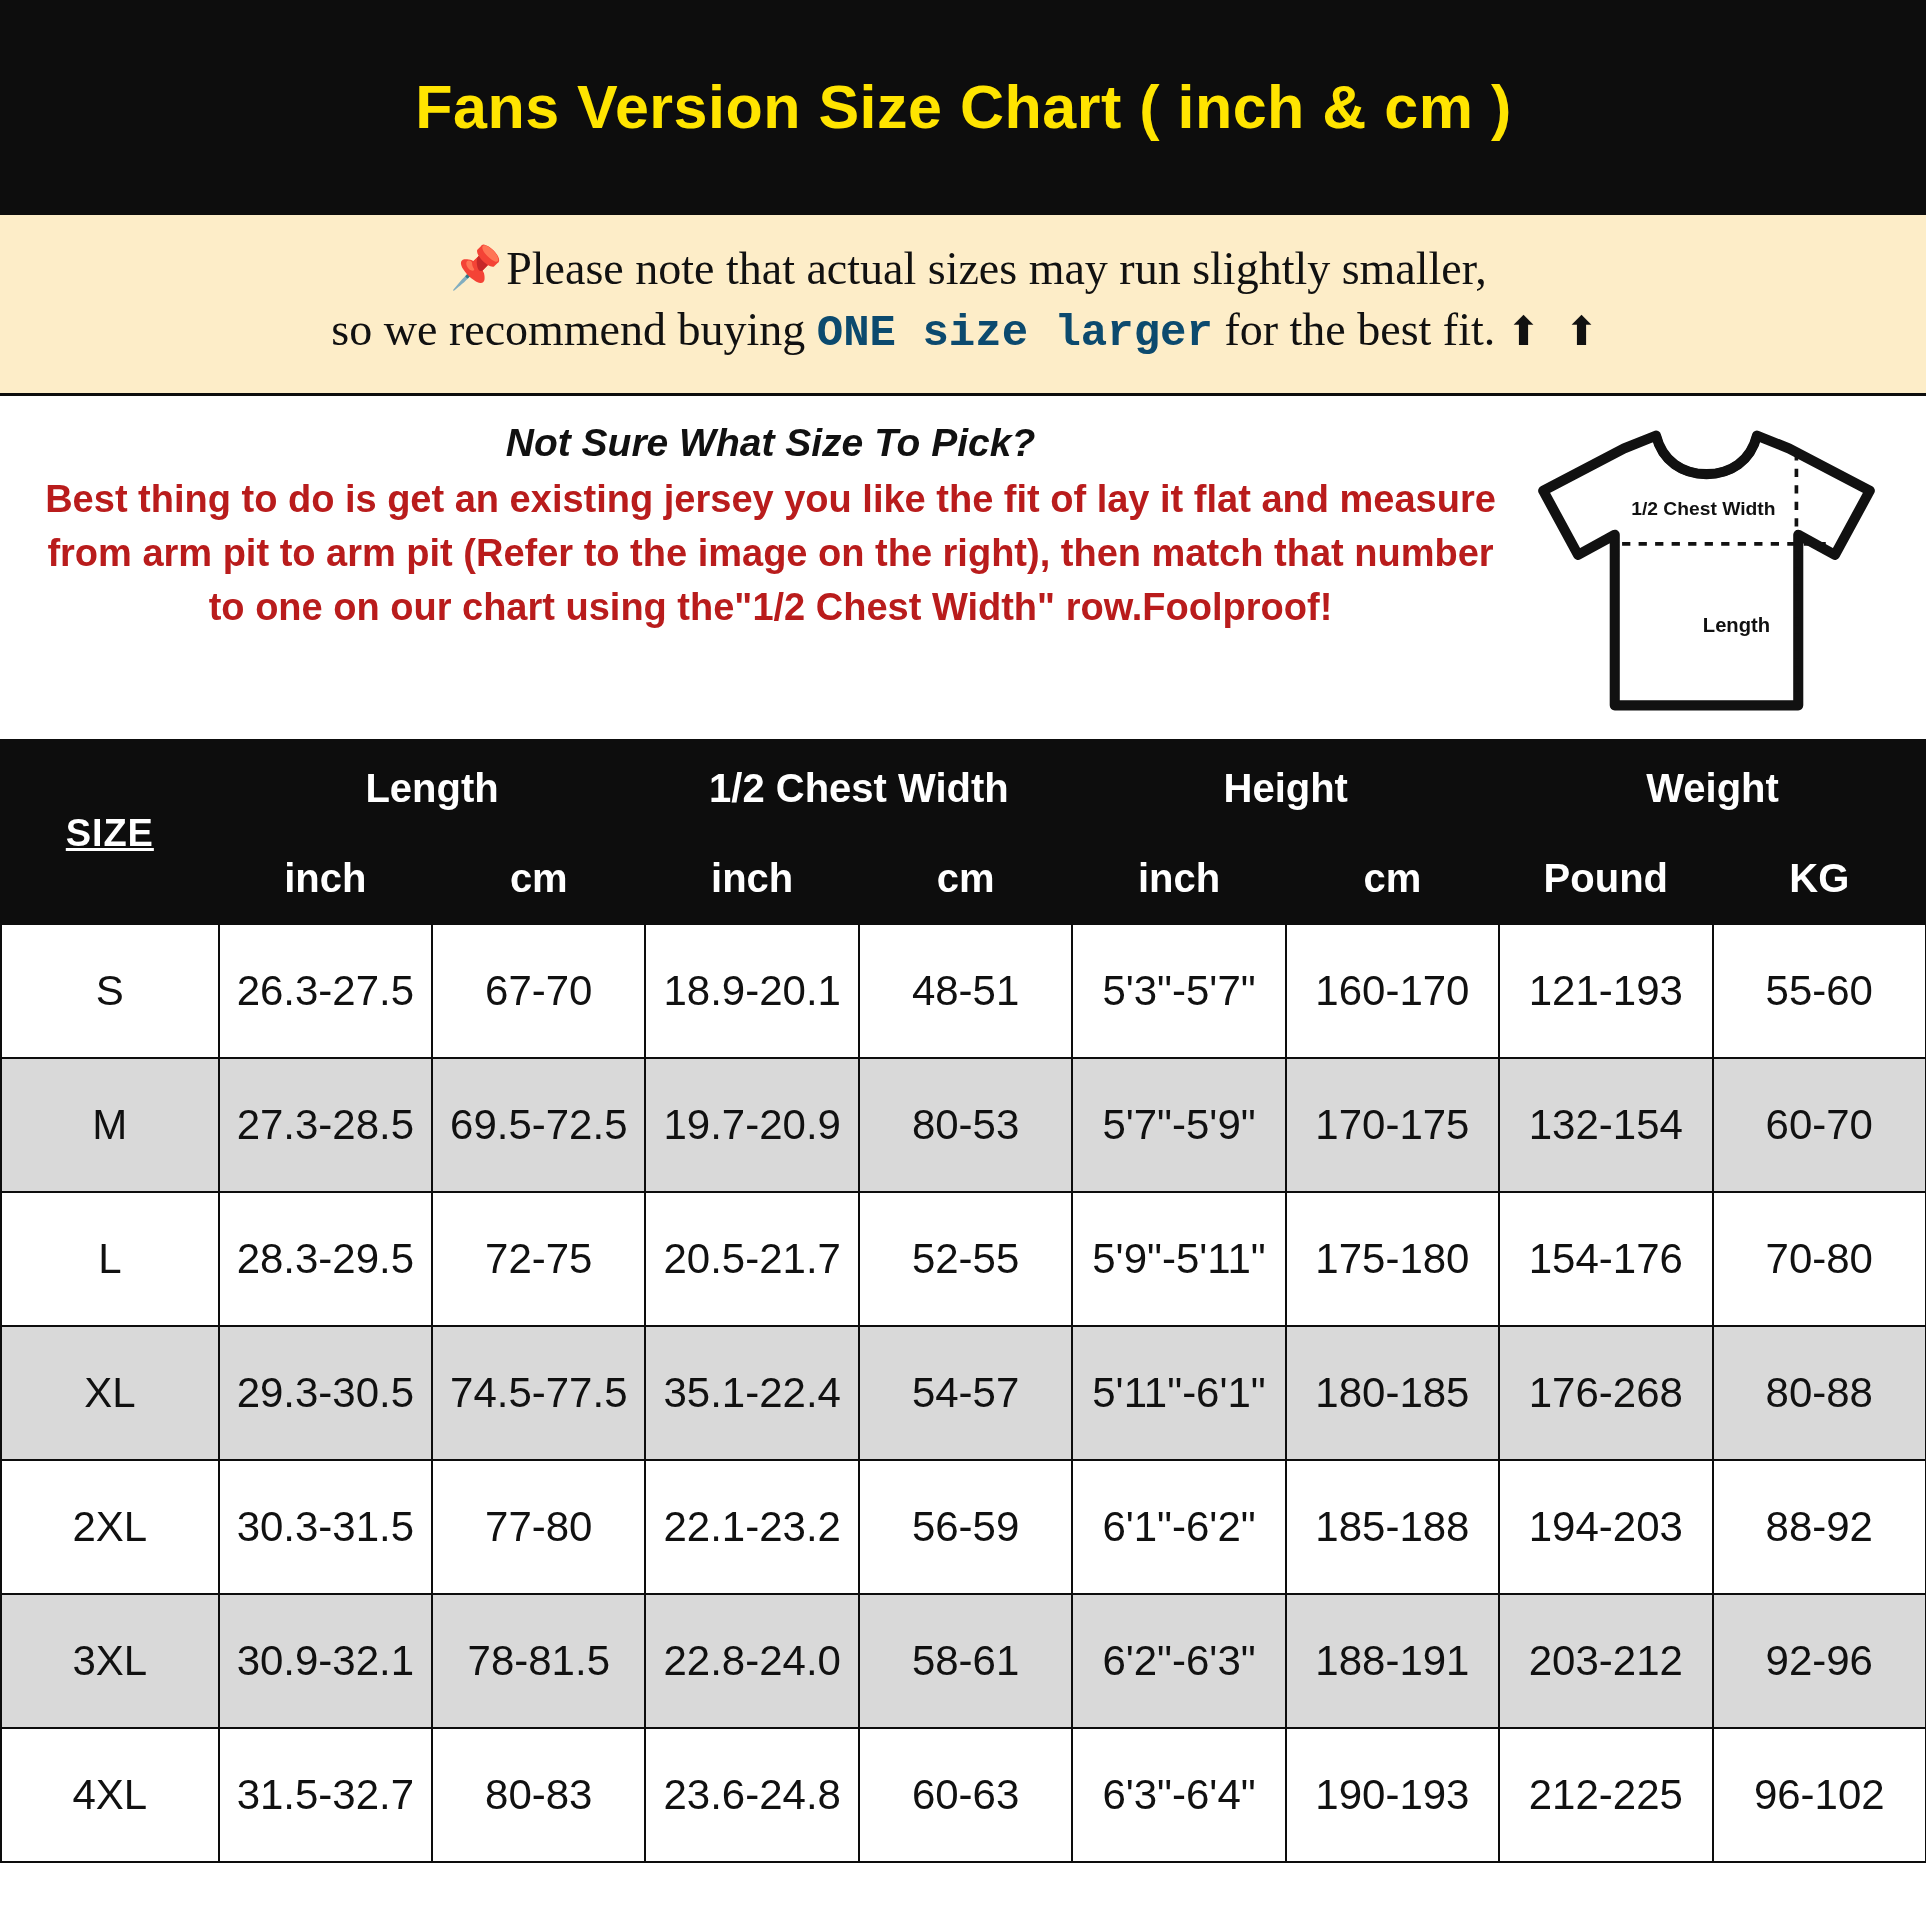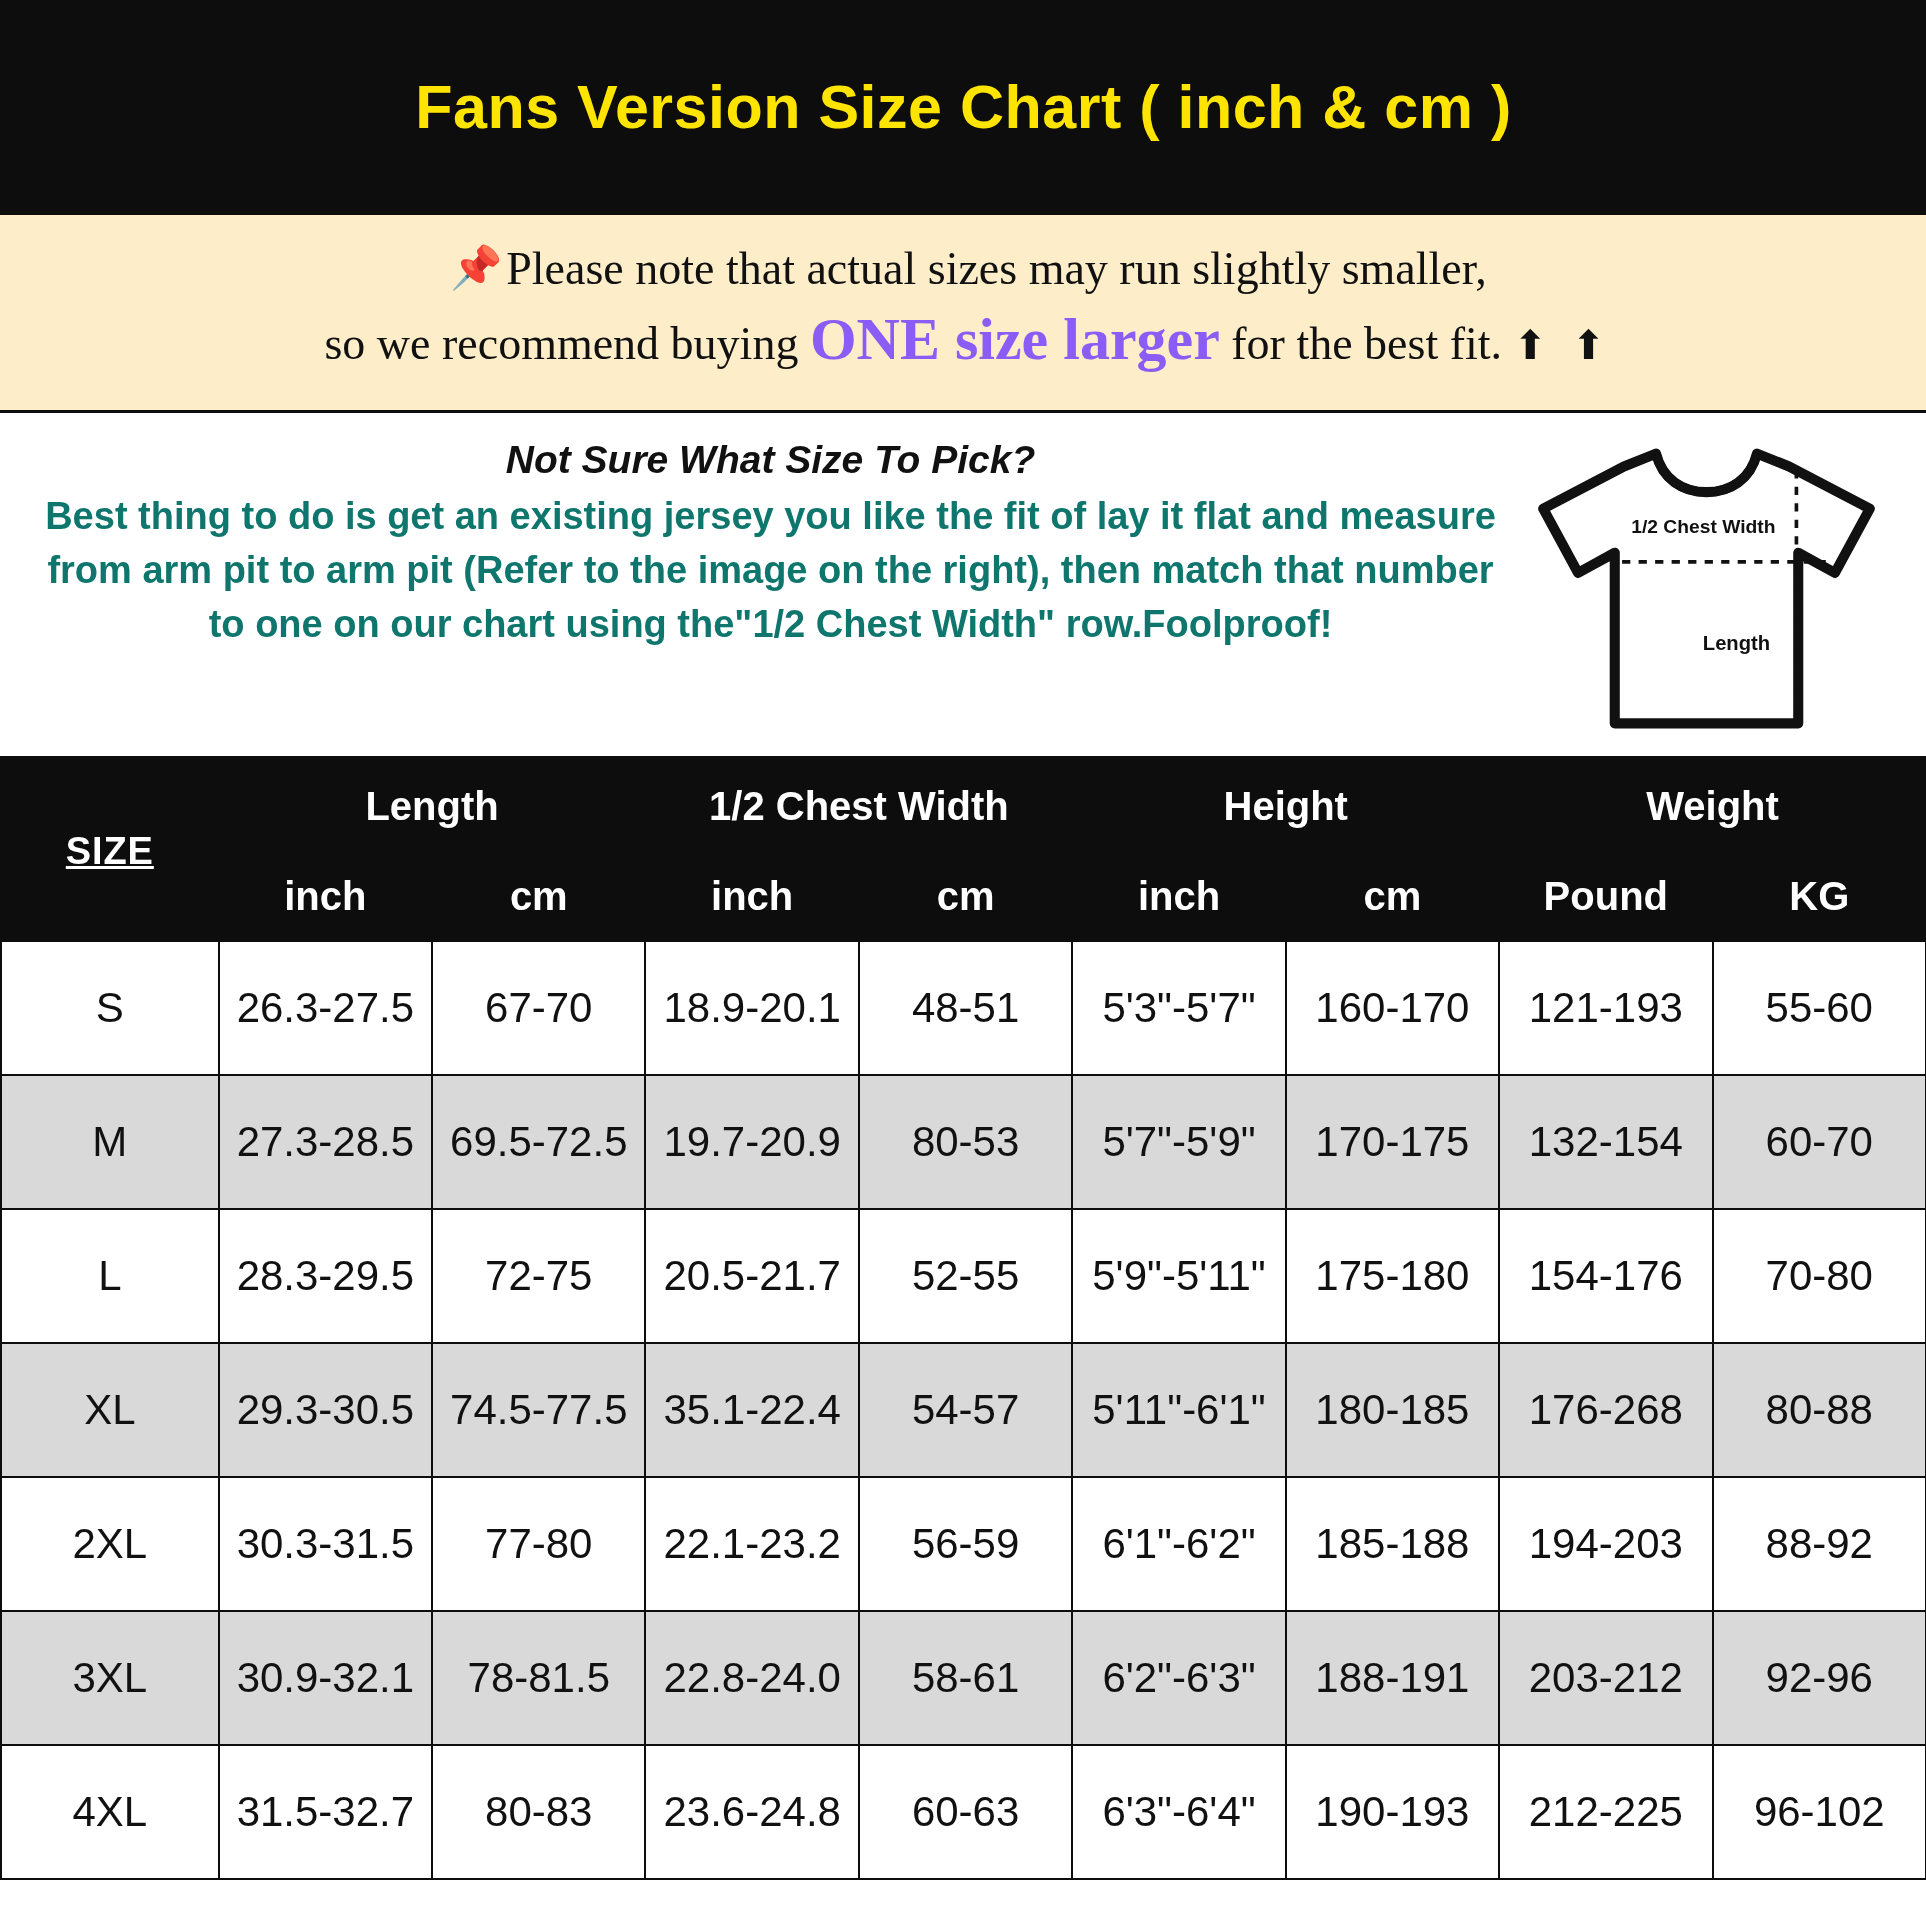--- a/index.html
+++ b/index.html
@@ -54,24 +54,24 @@
     line-height: 1.32;
     font-family: "Liberation Serif", serif;
   }
   .pin-icon {
     display: inline-block;
     font-size: 42px;
     transform: translateY(-1.8px);
     margin-right: 3.7px;
   }
   .note-emph {
-    color: #8b5cf6;
-    font-weight: bold;
-    font-family: Liberation Serif, serif;
-    font-size: 60px;
+    color: #0c4a6e;
+    font-weight: bold;
+    font-family: Liberation Mono, monospace;
+    font-size: 44px;
   }
   .arrows {
     letter-spacing: 7.3px;
     font-size: 40px;
   }
 
   
   .advice {
     display: flex;
     align-items: flex-start;
@@ -87,21 +87,21 @@
   .advice-head {
     font-size: 39px;
     font-weight: bold;
     color: #111;
     margin-bottom: 7.3px;
     font-style: italic;
   }
   .advice-body {
     font-size: 38px;
     font-weight: bold;
-    color: #0f766e;
+    color: #b91c1c;
     line-height: 1.42;
     padding: 0 9.2px;
   }
   .advice-figure {
     flex: 0 0 386px;
     display: flex;
     align-items: center;
     justify-content: center;
     padding-top: 3.7px;
   }

